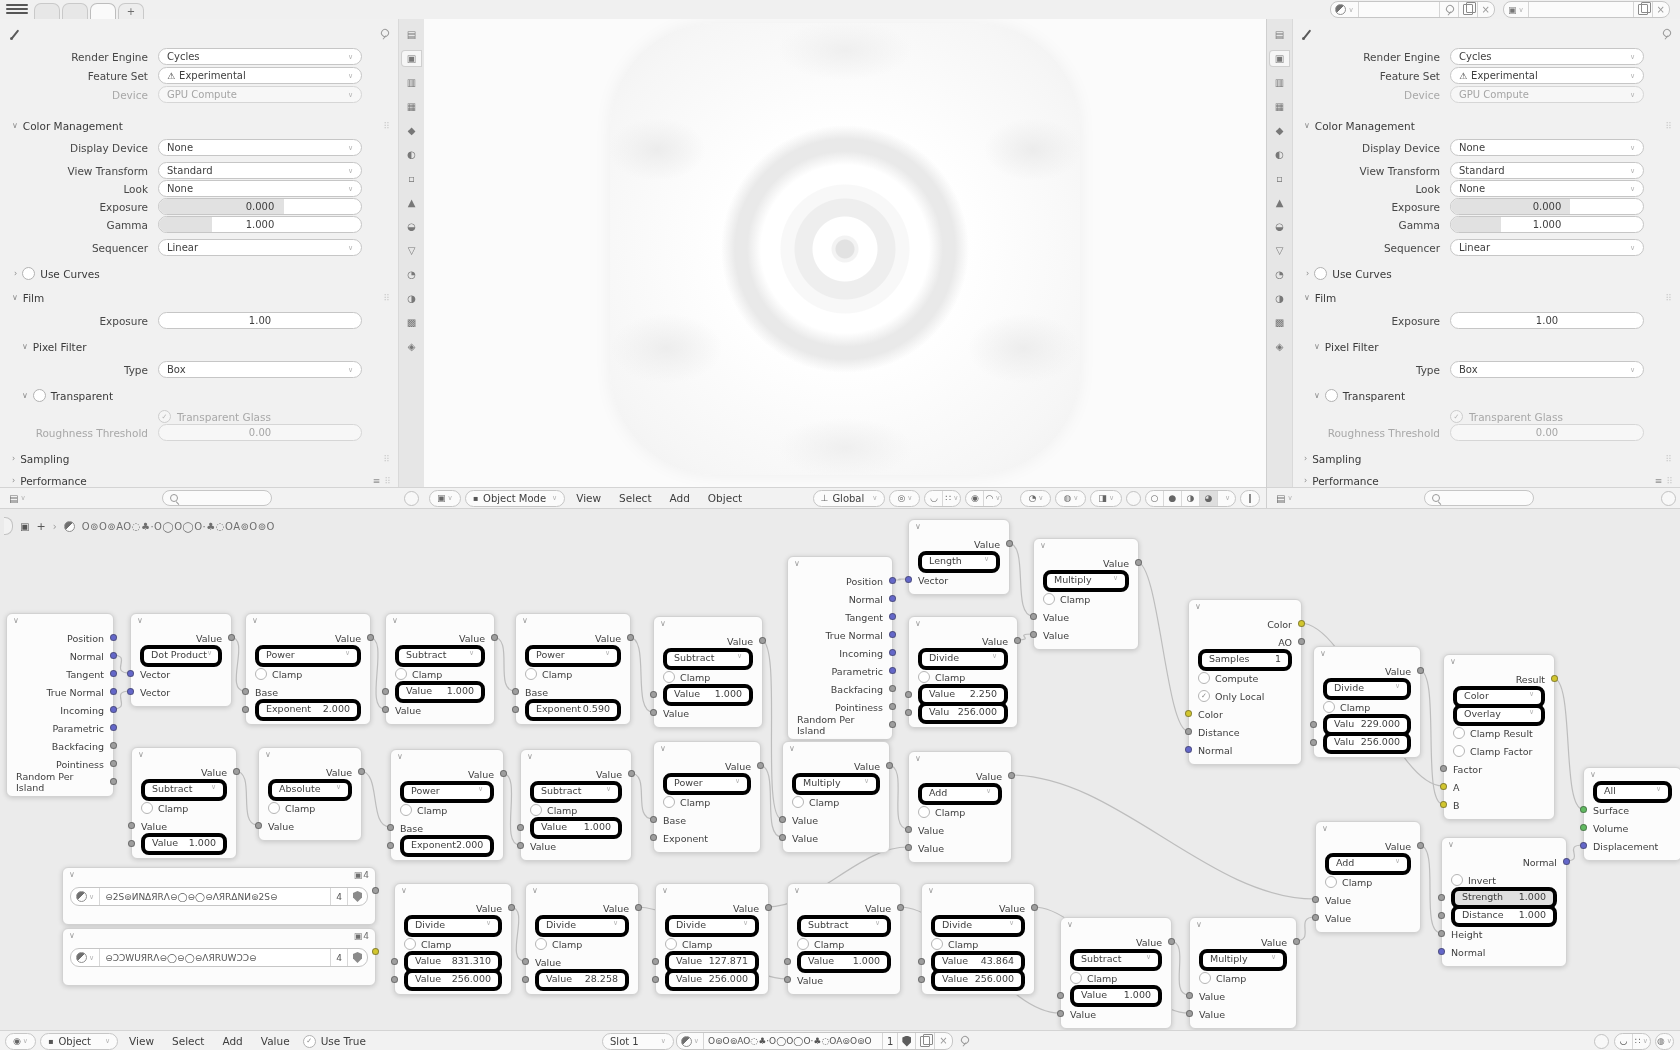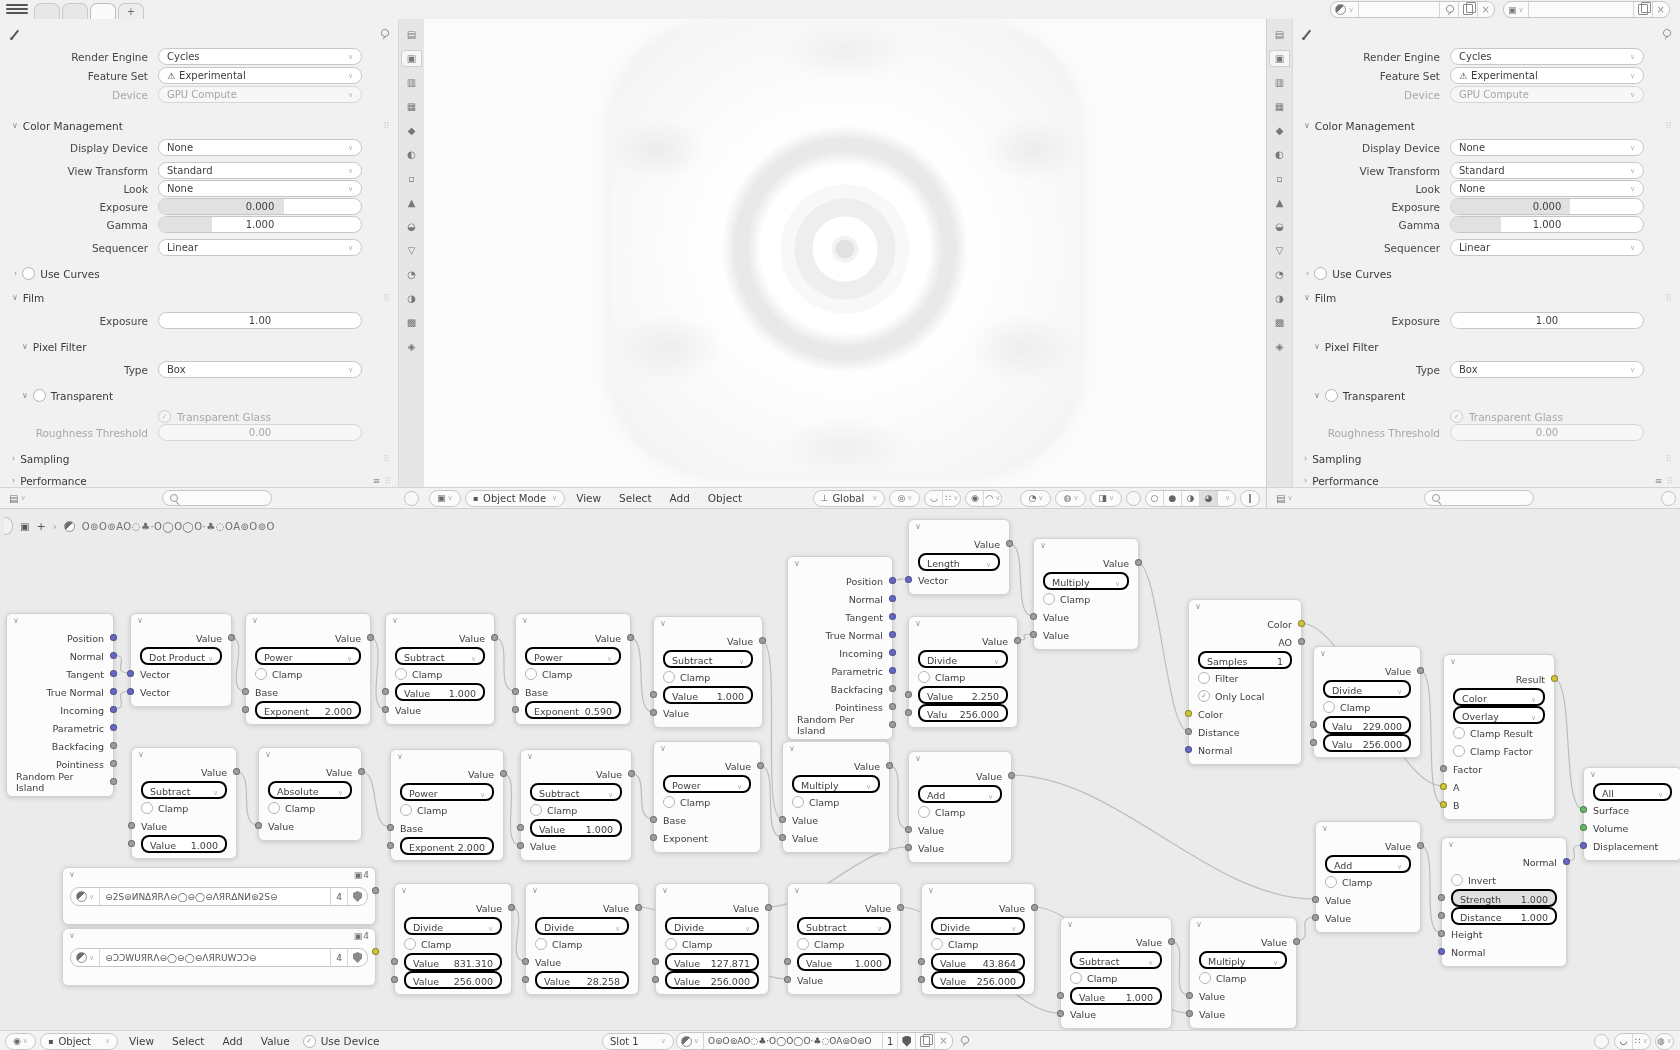--- a/index.html
+++ b/index.html
@@ -99,21 +99,21 @@
   #links path{stroke:#bdbdbd;stroke-width:1.2;fill:none}
   .breadcrumb{position:absolute;left:4px;top:8px;display:flex;align-items:center;gap:7px;font-size:10px;color:#6f6f6f}
   .halfdisc{width:8px;height:16px;border:1px solid #c2c2c2;border-left:none;border-radius:0 8px 8px 0;background:#f2f2f2}
   .node{position:absolute;background:#fcfcfc;border:1px solid #d2d2d2;border-radius:6px;box-shadow:0 1px 5px rgba(0,0,0,.16);font-size:9.5px;color:#3e3e3e}
   .nhead{height:13px;display:flex;align-items:center;padding:0 6px;color:#9a9a9a;font-size:8px}
   .nrows{padding:2px 0 5px}
   .nrow{height:18px;display:flex;align-items:center;padding:0 9px;position:relative}
   .nrow.out{justify-content:flex-end}
   .sock{position:absolute;width:7px;height:7px;border-radius:50%;border:1px solid rgba(50,50,50,.45);top:5px;box-sizing:border-box}
   .sock.in{left:-4px}.sock.out{right:-4px}
-  .npill{flex:1;display:flex;align-items:flex-end;height:14px;border:2px solid #000000;border-radius:8px;background:#fff;padding:0 7px;font-size:9.5px;overflow:hidden;white-space:nowrap}
+  .npill{flex:1;display:flex;align-items:flex-start;height:14px;border:4px solid #000000;border-radius:8px;background:#fff;padding:0 7px;font-size:9.5px;overflow:hidden;white-space:nowrap}
   .npill.fill{background:#e0e0e0}
   .npill .chev{margin-left:auto}
   .npill .v2{margin-left:auto}
   .npill.spread{justify-content:space-between}
   .ncheck{width:10px;height:10px;border:1.2px solid #b5b5b5;border-radius:50%;background:#fff;margin-right:5px;display:inline-flex;align-items:center;justify-content:center;font-size:7px;color:#8a8a8a;flex:none}
   .imgstack{margin-left:auto;display:flex;align-items:center;color:#6e6e6e;font-size:9px;gap:1px}
   .dbrow{display:flex;align-items:center;height:17px;margin:6px 7px 0 7px;border:1px solid #c6c6c6;border-radius:9px;background:#fff;overflow:hidden}
   .dbrow .seg{display:flex;align-items:center;height:100%;padding:0 5px;border-right:1px solid #d8d8d8}
   .dbrow .seg:last-child{border-right:none}
   .dbrow .nm{flex:1;font-size:9px;color:#555;white-space:nowrap;overflow:hidden}
@@ -1126,21 +1126,21 @@
             <span class="sock out" style="background:#9e9e9e"></span>
           </div>
           <div class="nrow">
             <span class="npill spread">
               <span>Samples</span>
               <span class="v2">1</span>
             </span>
           </div>
           <div class="nrow">
             <span class="ncheck"></span>
-            <span>Filter</span>
+            <span>Compute</span>
           </div>
           <div class="nrow">
             <span class="ncheck">✓</span>
             <span>Only Local</span>
           </div>
           <div class="nrow">
             <span class="sock in" style="background:#d2c62e"></span>
             <span>Color</span>
           </div>
           <div class="nrow">
@@ -1572,21 +1572,21 @@
       <span style="font-size:8px;color:#555;margin-right:5px">▪</span>
       <span>Object</span>
       <span class="chev" style="margin-left:14px">∨</span>
     </span>
     <span class="menu">View</span>
     <span class="menu">Select</span>
     <span class="menu">Add</span>
     <span class="menu">Value</span>
     <span style="display:flex;align-items:center;margin-left:4px">
       <span class="ckc" style="margin-right:5px">✓</span>
-      <span>Use Device</span>
+      <span>Use True</span>
     </span>
     <span class="fcenter">
       <span class="hpill">
         <span>Slot 1</span>
         <span class="chev" style="margin-left:22px">∨</span>
       </span>
       <span class="dblock" style="height:16px">
         <span class="seg">
           <span class="sphere"></span>
           <span class="chev">∨</span>

